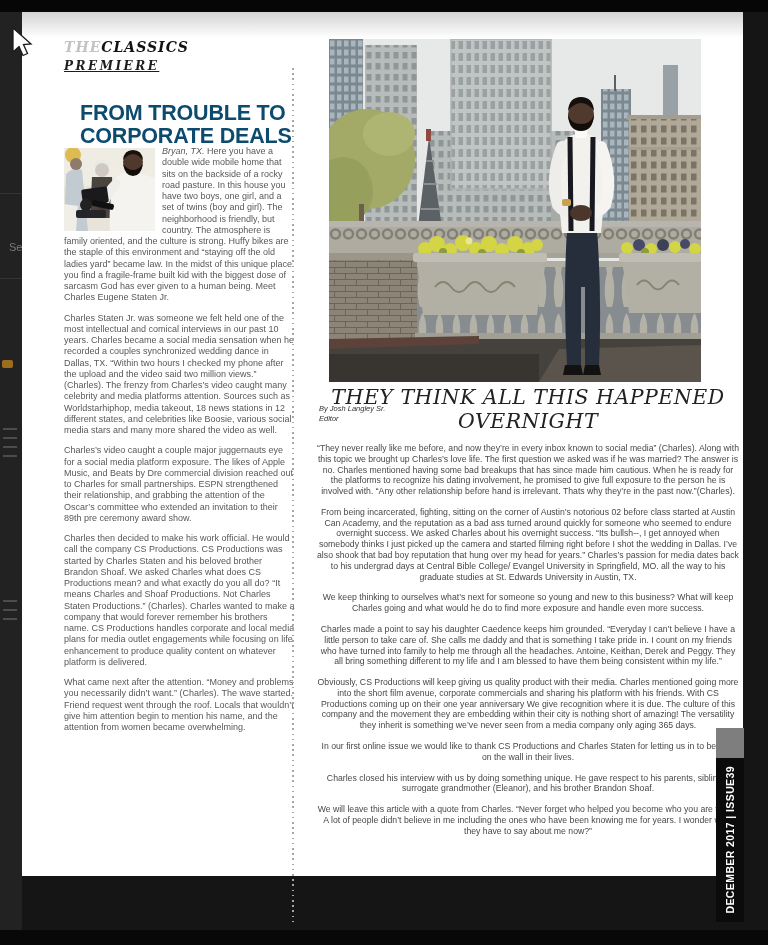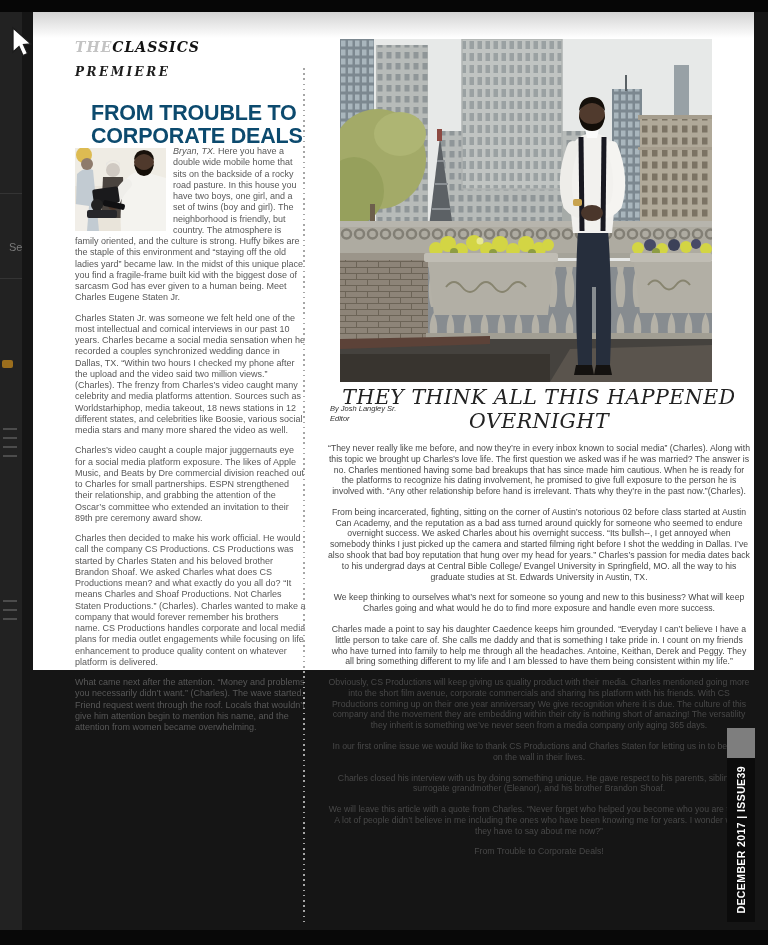--- a/index.html
+++ b/index.html
@@ -12,29 +12,29 @@
   .topbar { position:absolute; left:0; top:0; width:768px; height:12px; background:#060606; z-index:5; }
   .bottombar { position:absolute; left:0; top:930px; width:768px; height:15px; background:#080808; z-index:5; }
   .left-strip { position:absolute; left:0; top:0; width:22px; height:945px; background:#222222; overflow:hidden; z-index:4; }
   .strip-divider { position:absolute; left:0; width:22px; height:1px; background:#343434; }
   .frag-text { position:absolute; left:9px; color:#7a7a7a; font-size:11px; white-space:nowrap; }
   .frag-orange { position:absolute; left:2px; width:11px; height:8px; background:#b07b1c; border-radius:2px; opacity:.85; }
   .frag-line { position:absolute; left:3px; width:14px; height:2px; background:#4c4c4c; }
   .cursor { position:absolute; left:9px; top:26px; z-index:60; }
 
   
-  .page { position:absolute; left:33px; top:12px; width:721px; height:658px; background:#ffffff; z-index:10; }
+  .page { position:absolute; left:22px; top:12px; width:721px; height:864px; background:#ffffff; z-index:10; }
   .page::before { content:""; position:absolute; left:0; top:0; right:0; height:26px;
     background:linear-gradient(#d3d3d3, #ffffff); pointer-events:none; }
 
   .masthead { position:absolute; left:42px; top:25px; font-family:"DejaVu Serif", serif;
     font-style:italic; font-weight:bold; line-height:1.25; }
   .masthead .the { color:#c3c3c3; font-size:14px; letter-spacing:1px; }
   .masthead .classics { color:#121212; font-size:14px; letter-spacing:1px; }
-  .masthead .premiere { display:block; color:#1d1d1d; font-size:12px; letter-spacing:2.5px; margin-top:8px; }
+  .masthead .premiere { display:block; color:#1d1d1d; font-size:12px; letter-spacing:2.5px; margin-top:2px;text-decoration:underline; }
 
   .article-title { position:absolute; left:42px; top:74px; width:232px; margin:16px;
     font-size:21.5px; font-weight:bold; line-height:1.08; letter-spacing:-0.2px; color:#0c4a6e; }
 
   .left-col { position:absolute; left:42px; top:134px; width:231px;
     font-size:9px; line-height:1.25; color:#585858; }
   .left-col p { margin:0 0 9px 0; }
   .lead-in { font-style:italic; }
   .inline-photo { display:block; float:left; width:91px; height:83px; margin:2px 7px 2px 0; }
 
@@ -266,21 +266,20 @@
 
   <div class="right-col">
     <p>“They never really like me before, and now they’re in every inbox known to social media” (Charles). Along with this topic we brought up Charles’s love life. The first question we asked was if he was married? The answer is no. Charles mentioned having some bad breakups that has since made him cautious. When he is ready for the platforms to recognize his dating involvement, he promised to give full exposure to the person he is involved with. “Any other relationship before hand is irrelevant. Thats why they’re in the past now.”(Charles).</p>
     <p>From being incarcerated, fighting, sitting on the corner of Austin’s notorious 02 before class started at Austin Can Academy, and the reputation as a bad ass turned around quickly for someone who seemed to endure overnight success. We asked Charles about his overnight success. “Its bullsh--, I get annoyed when somebody thinks I just picked up the camera and started filming right before I shot the wedding in Dallas. I’ve also shook that bad boy reputation that hung over my head for years.” Charles’s passion for media dates back to his undergrad days at Central Bible College/ Evangel University in Springfield, MO. all the way to his graduate studies at St. Edwards University in Austin, TX.</p>
     <p>We keep thinking to ourselves what’s next for someone so young and new to this business? What will keep Charles going and what would he do to find more exposure and handle even more success.</p>
     <p>Charles made a point to say his daughter Caedence keeps him grounded. “Everyday I can’t believe I have a little person to take care of. She calls me daddy and that is something I take pride in. I count on my friends who have turned into family to help me through all the headaches. Antoine, Keithan, Derek and Peggy. They all bring something different to my life and I am blessed to have them being consistent within my life.”</p>
     <p>Obviously, CS Productions will keep giving us quality product with their media. Charles mentioned going more into the short film avenue, corporate commercials and sharing his platform with his friends. With CS Productions coming up on their one year anniversary We give recognition where it is due. The culture of this company and the movement they are embedding within their city is nothing short of amazing! The versatility they inherit is something we’ve never seen from a media company only aging 365 days.</p>
     <p>In our first online issue we would like to thank CS Productions and Charles Staten for letting us in to  be a fly on the wall in their lives.</p>
     <p>Charles closed his interview with us by doing something unique. He gave respect to his parents, siblings, surrogate grandmother (Eleanor), and his brother Brandon Shoaf.</p>
     <p>We will leave this article with a quote from Charles. “Never forget who helped you become who you are today. A lot of people didn’t believe in me including the ones who have been knowing me for years. I wonder what they have to say about me now?”</p>
-    <p class="tagline">From Trouble to Corporate Deals!</p>
   </div>
 
   <div class="banner">
     <div class="banner-tab"></div>
     <div class="banner-black">
       <span>DECEMBER 2017 | ISSUE39</span>
     </div>
   </div>
 
 </div>

